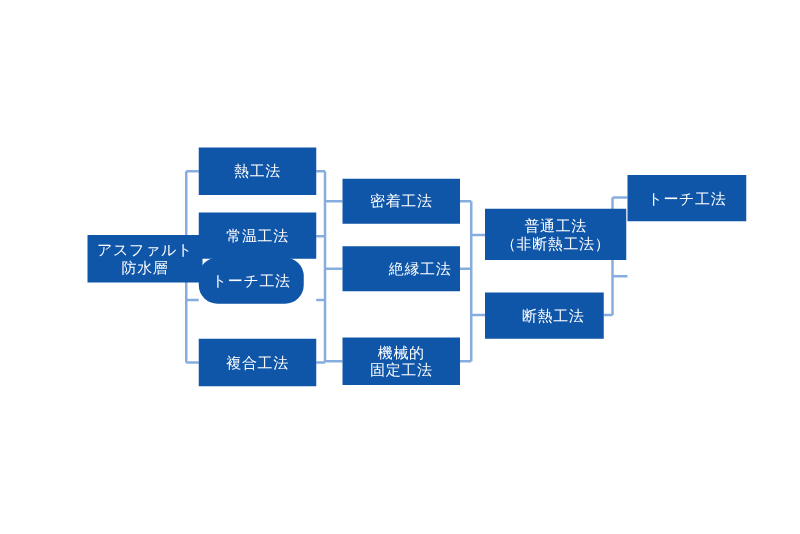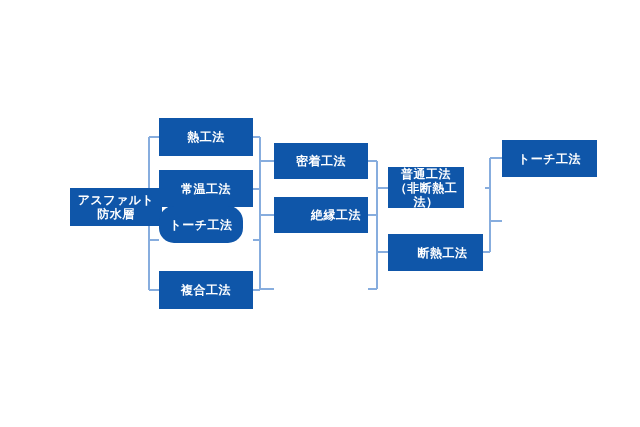--- a/index.html
+++ b/index.html
@@ -26,39 +26,39 @@
     stroke: var(--connector, #87ADDE);
     stroke-width: 2;
     fill: none;
   }
   .node {
     position: absolute;
     box-sizing: border-box;
     background: var(--box-fill, #0F56A9);
     color: var(--box-text, #ffffff);
     font-size: 12px;
-    font-weight: bold;
+    font-weight: normal;
     line-height: 14px;
     display: flex;
     align-items: center;
     justify-content: center;
     text-align: center;
     white-space: pre-line;
     letter-spacing: 0.5px;
   }
   
   #n-asphalt  { left: 45px;  top: 188px; width: 92px; height: 38px; margin-left: 25px; }
   #n-netsu    { left: 159px; top: 118px; width: 94px; height: 38px; }
   #n-jouon    { left: 159px; top: 170px; width: 94px; height: 37px; }
   #n-torch    { left: 159px; top: 206px; width: 84px; height: 37px; border-radius: 15px; }
   #n-fukugou  { left: 159px; top: 271px; width: 94px; height: 38px; }
   #n-micchaku { left: 274px; top: 143px; width: 94px; height: 36px; }
   #n-zetsuen  { left: 274px; top: 197px; width: 94px; height: 36px; padding-left: 30px; }
   #n-kikai    { left: 274px; top: 270px; width: 94px; height: 38px; }
-  #n-futsuu   { left: 388px; top: 167px; width: 76px; height: 41px; }
+  #n-futsuu   { left: 388px; top: 167px; width: 113px; height: 41px; }
   #n-dannetsu { left: 388px; top: 234px; width: 95px; height: 37px; padding-left: 14px; }
   #n-hogo     { left: 502px; top: 140px; width: 95px; height: 37px; }
   #n-roshutsu { left: 502px; top: 203px; width: 95px; height: 36px; }
 </style>
 </head>
 <body>
 
 <div id="diagram-canvas">
 
   <svg id="connector-svg" viewBox="0 0 640 427" xmlns="http://www.w3.org/2000/svg" aria-hidden="true">
@@ -75,20 +75,22 @@
   <div class="node" id="n-asphalt">アスファルト
 防水層</div>
 
   <div class="node" id="n-netsu">熱工法</div>
   <div class="node" id="n-jouon">常温工法</div>
   <div class="node" id="n-torch">トーチ工法</div>
   <div class="node" id="n-fukugou">複合工法</div>
 
   <div class="node" id="n-micchaku">密着工法</div>
   <div class="node" id="n-zetsuen">絶縁工法</div>
+  <div class="node" id="n-kikai">機械的
+固定工法</div>
 
   <div class="node" id="n-futsuu">普通工法
 （非断熱工法）</div>
   <div class="node" id="n-dannetsu">断熱工法</div>
 
   <div class="node" id="n-hogo">トーチ工法</div>
 
 </div>
 
 </body></html>

